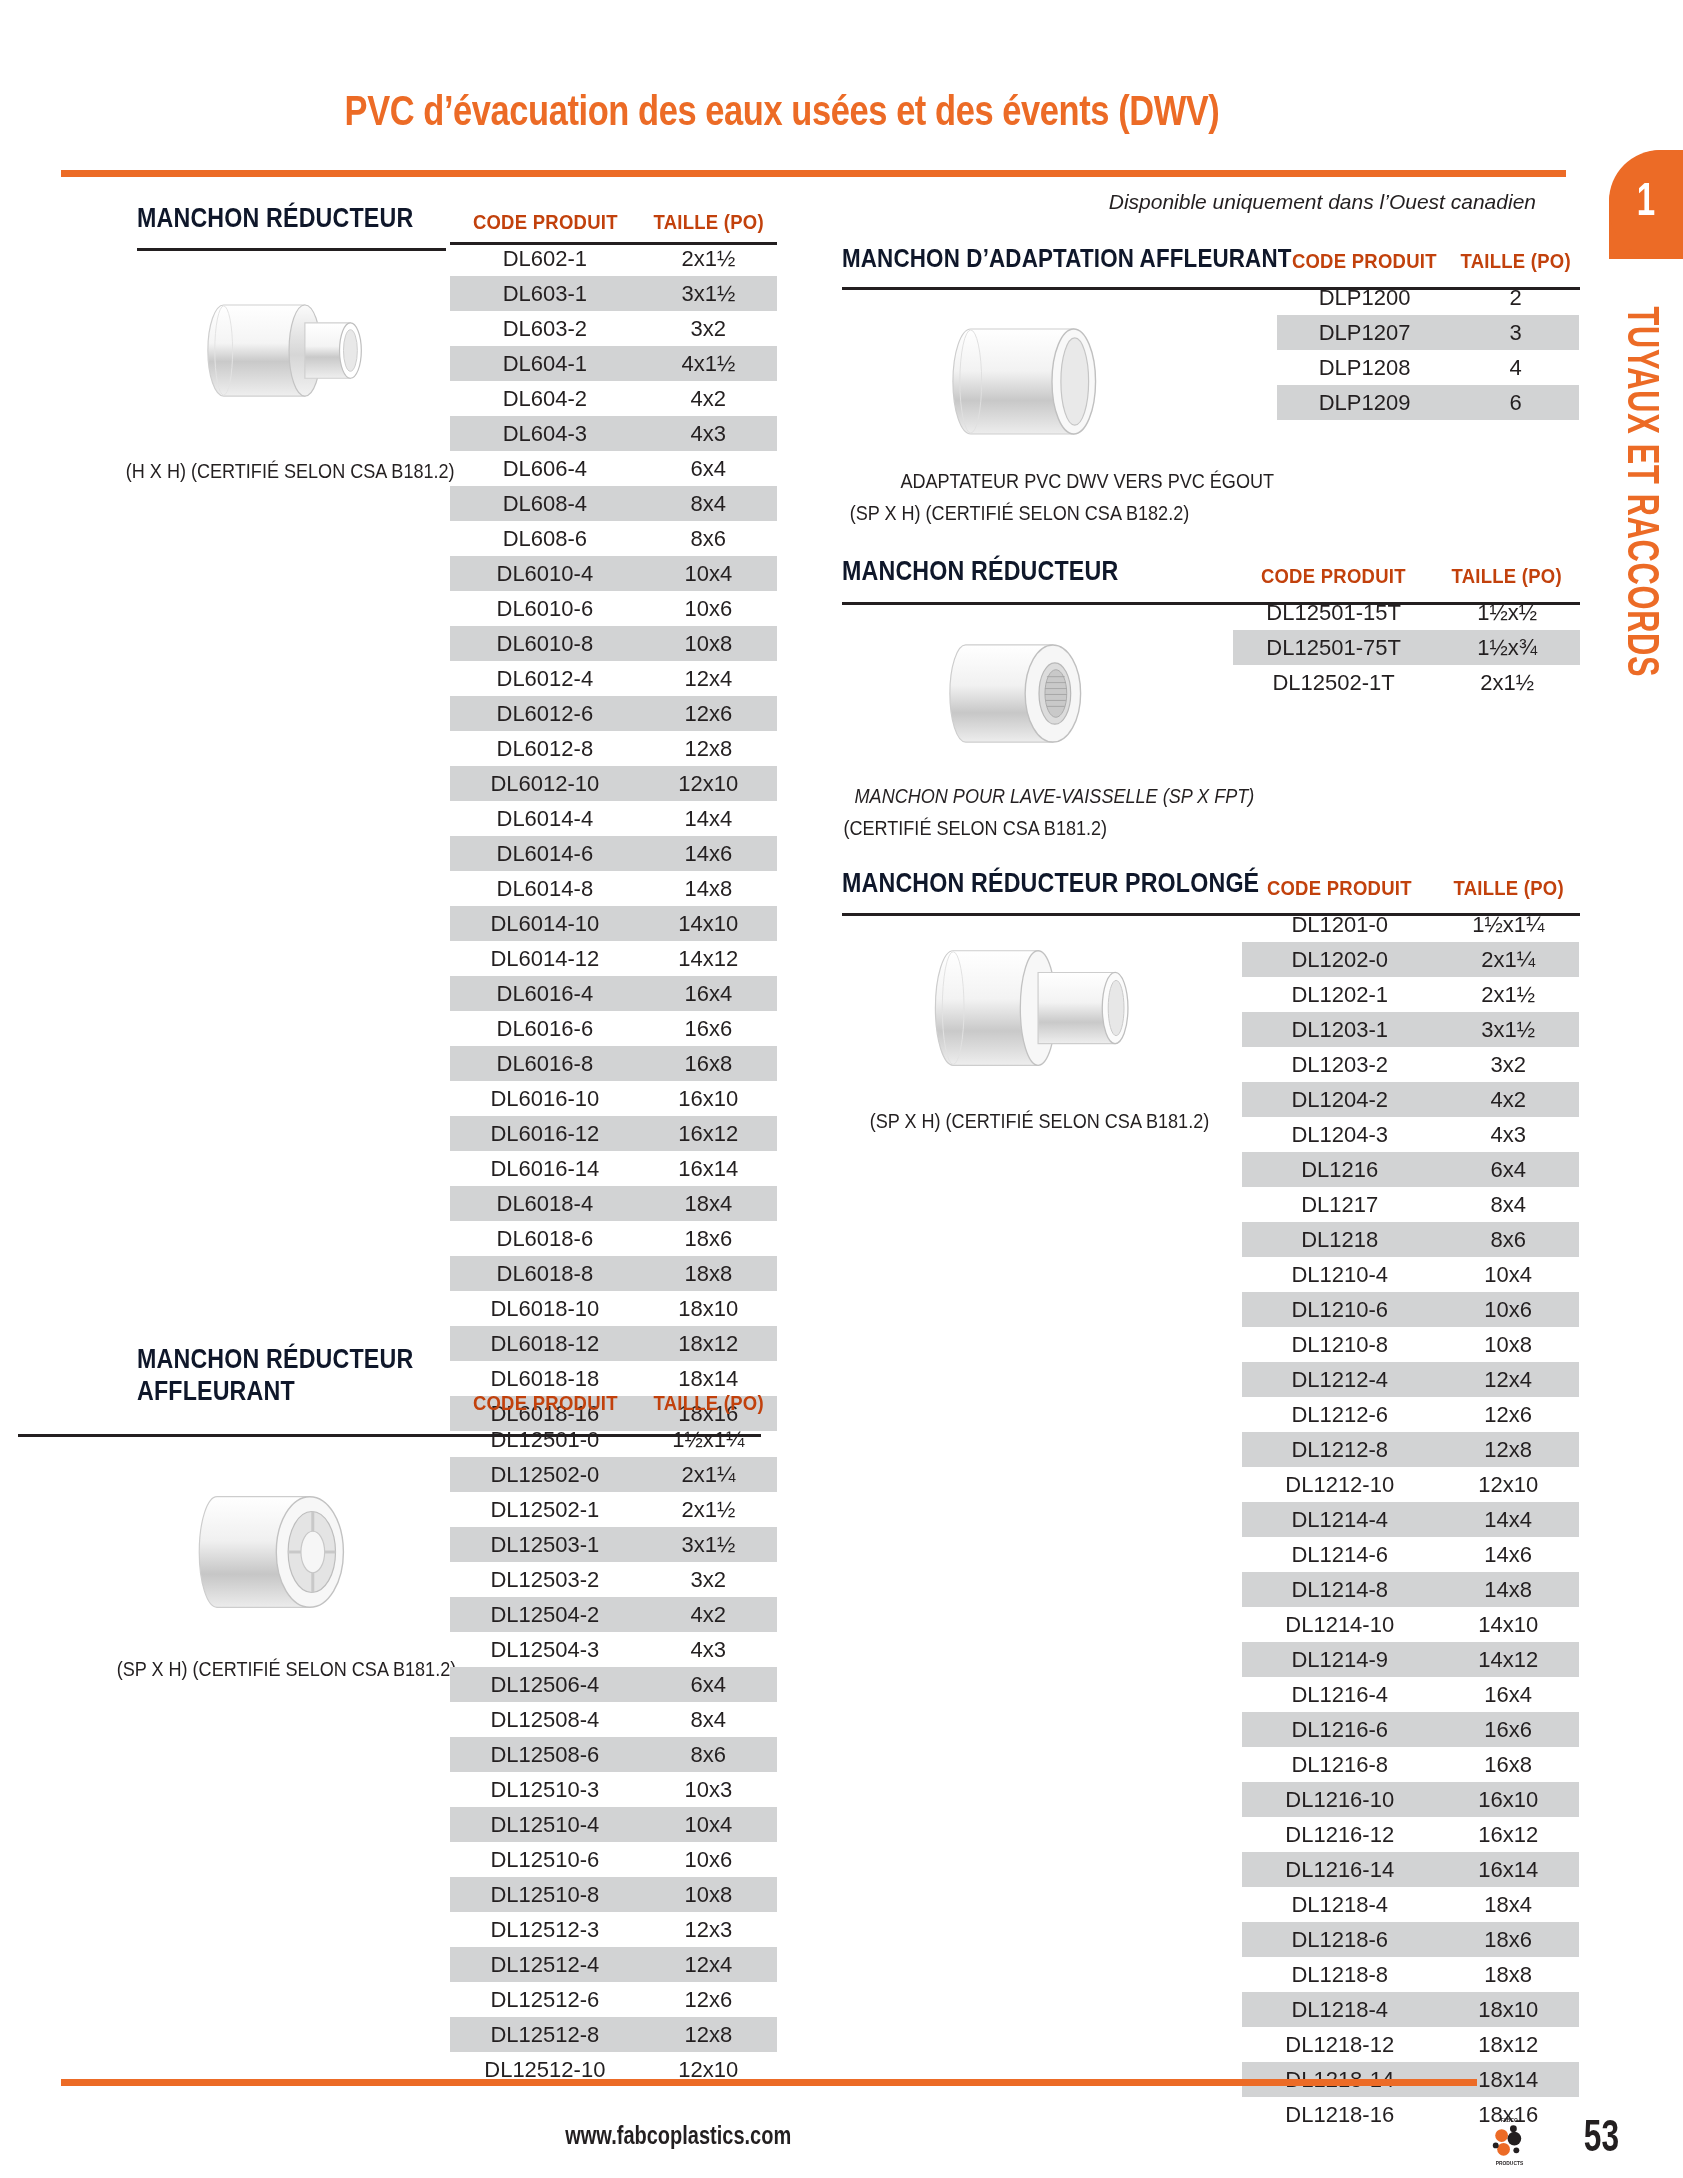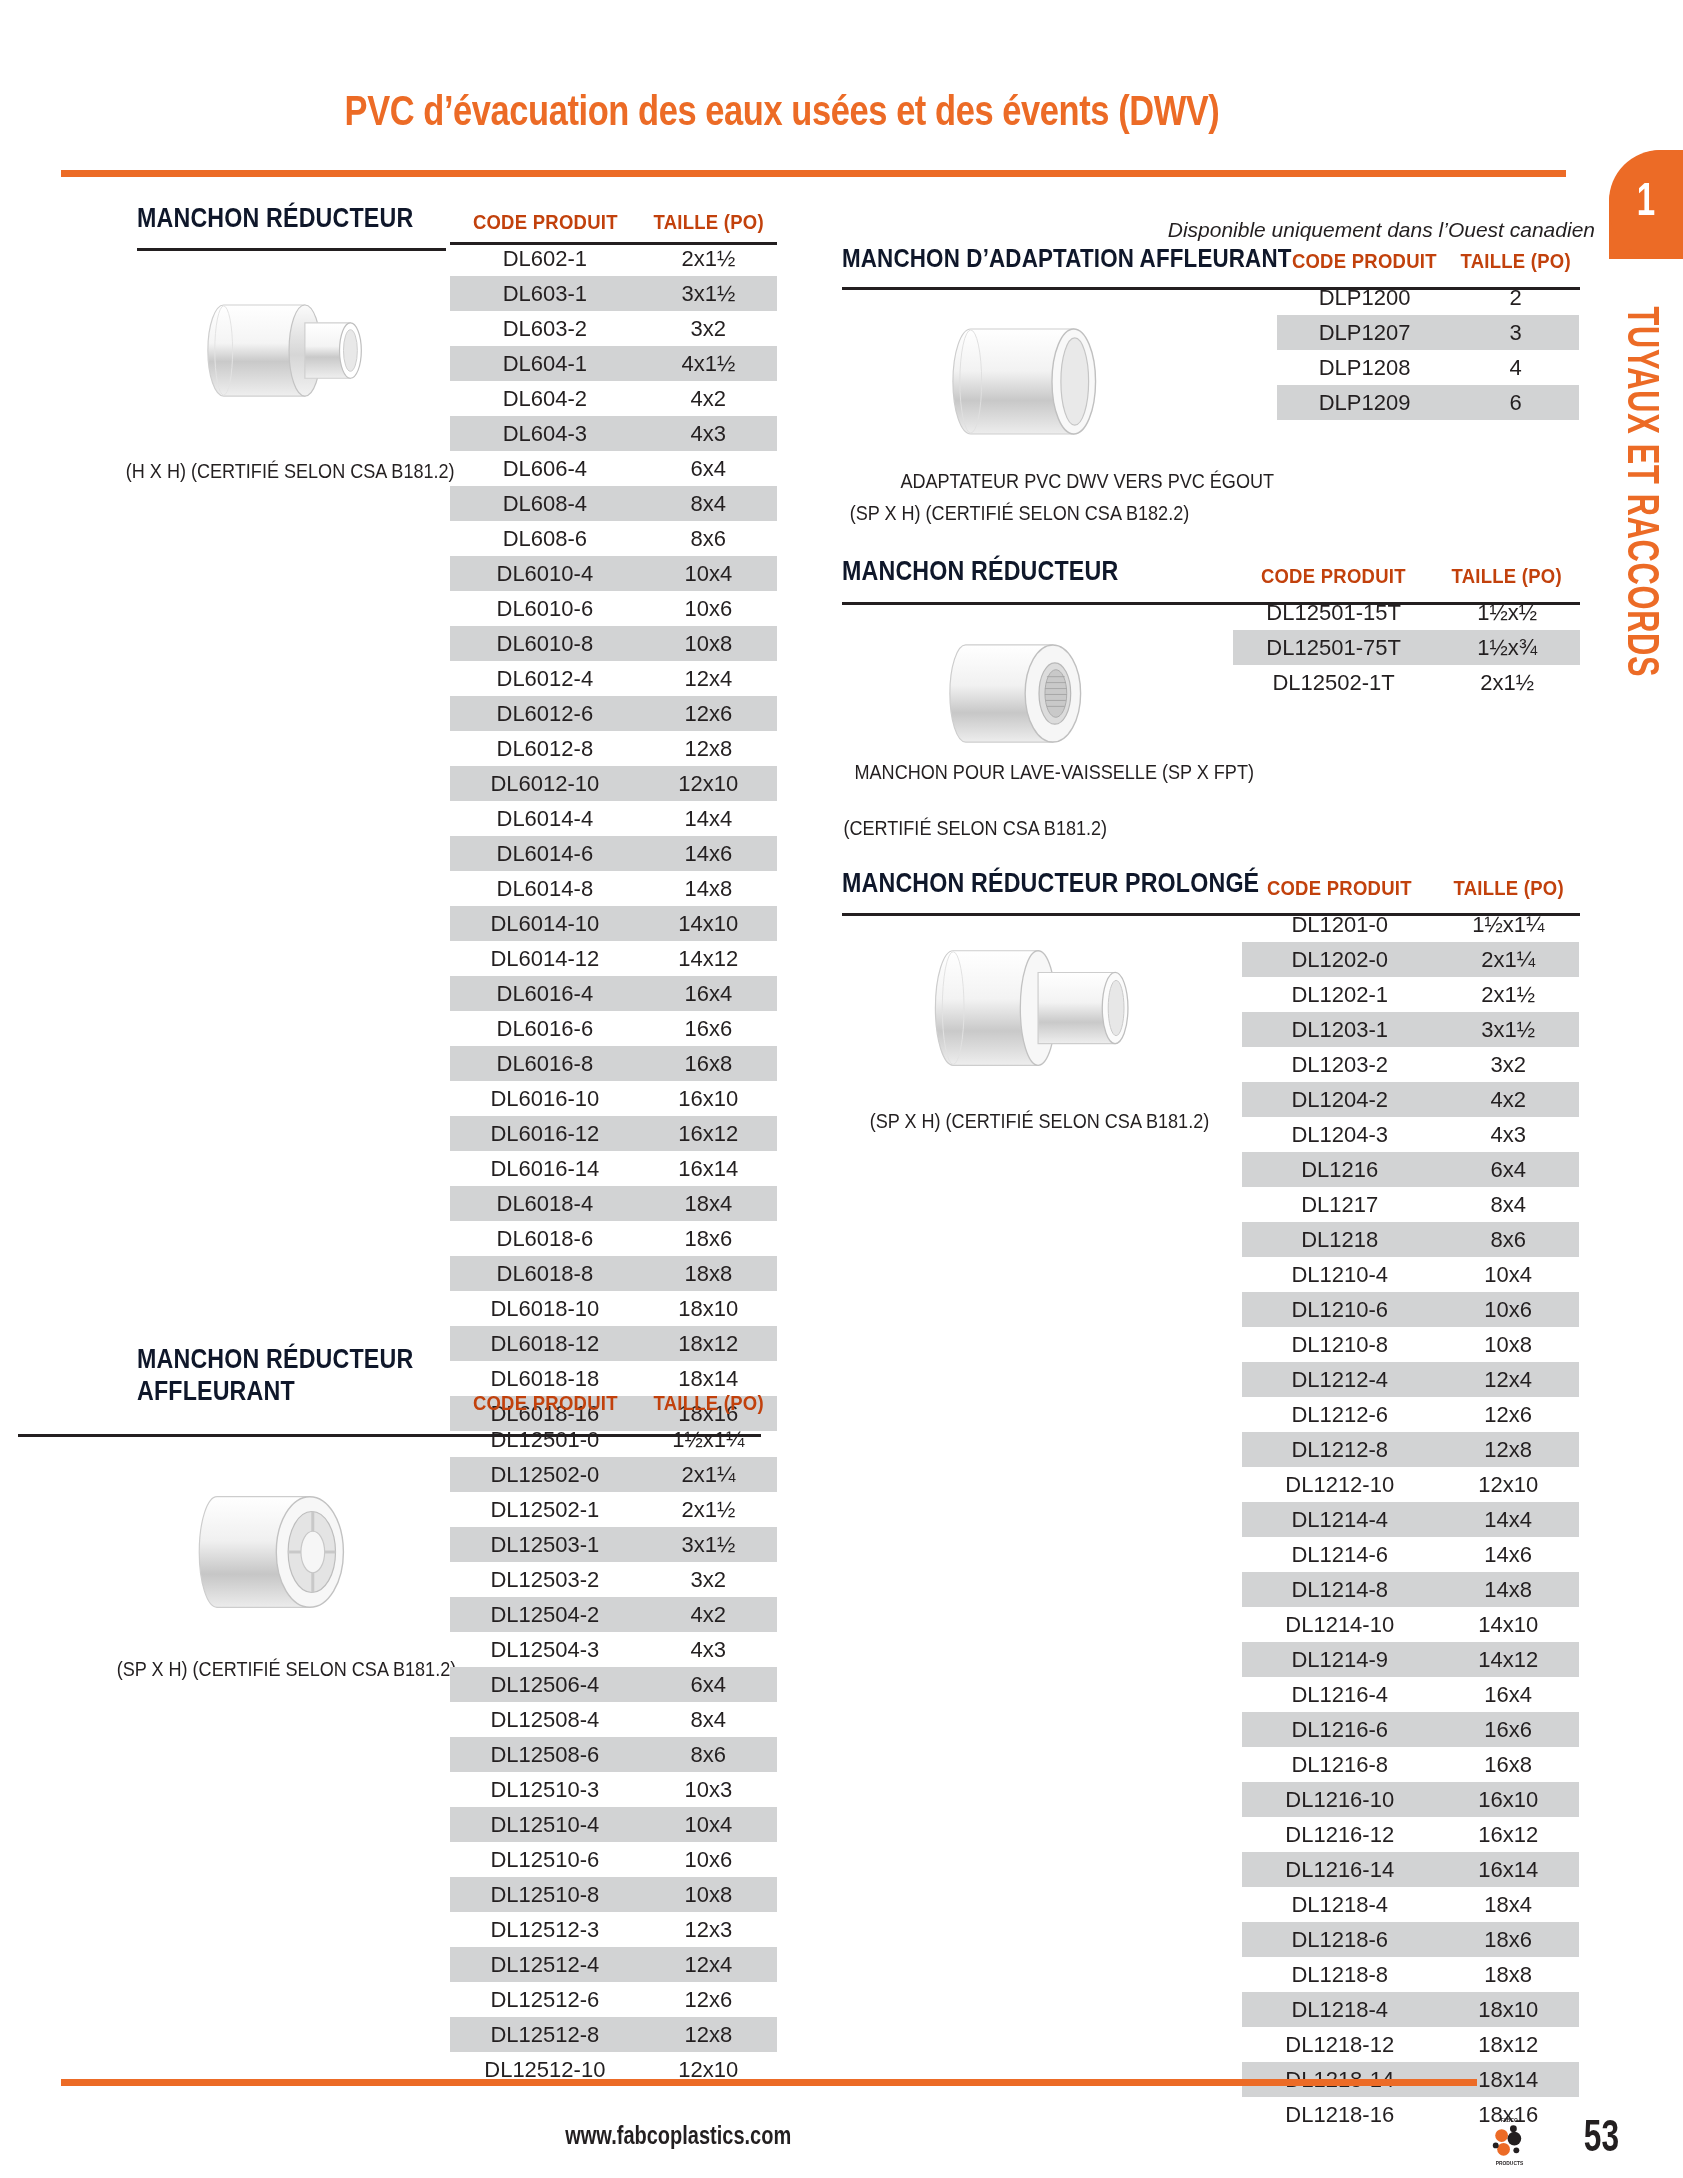--- a/index.html
+++ b/index.html
@@ -164,21 +164,21 @@
 
 <div class="page-title">PVC d’évacuation des eaux usées et des évents (DWV)</div>
 <div class="title-rule"></div>
 
 <div class="side-tab">
   <div class="side-tab-cap"></div>
   <div class="side-tab-num">1</div>
   <div class="side-tab-label"><span>TUYAUX ET RACCORDS</span></div>
 </div>
 
-<div class="note-italic" style="position:absolute; left:714px; top:190px; width:881px;margin-top:28px;">Disponible uniquement dans l’Ouest canadien</div>
+<div class="note-italic" style="position:absolute; left:655px; top:190px; width:881px;">Disponible uniquement dans l’Ouest canadien</div>
 
 <div class="sect-head" style="position:absolute; left:137px; top:203px;">
   <span>MANCHON RÉDUCTEUR</span>
 </div>
 <div class="rule-dark" style="left:137px; top:248px; width:309px;"></div>
 
 <div class="prod-img" style="left:194px; top:277px;">
   <svg width="198" height="149" viewBox="0 0 200 150">
     <defs>
       <linearGradient id="g1" x1="0" y1="0" x2="0" y2="1">
@@ -558,21 +558,21 @@
       <path d="M112 58 L130 58"></path>
         <path d="M111 64 L131 64"></path>
         <path d="M110 70 L132 70"></path>
       <path d="M110 76 L132 76"></path>
         <path d="M111 82 L131 82"></path>
         <path d="M112 88 L130 88"></path>
     </g>
   </svg>
 </div>
 
-<div class="caption" style="position:absolute; left:822px; top:758px; width:525px;">
+<div class="caption" style="position:absolute; left:822px; top:782px; width:525px;font-style:italic;">
   <span>MANCHON POUR LAVE-VAISSELLE (SP X FPT)</span>
 </div>
 <div class="caption" style="position:absolute; left:822px; top:814px; width:525px;">
   <span>(CERTIFIÉ SELON CSA B181.2)</span>
 </div>
 
 <div class="tbl" id="tbl-lave-vaisselle" style="left:1233px; top:564px; width:347px;">
   <table>
     <thead>
       <tr>

